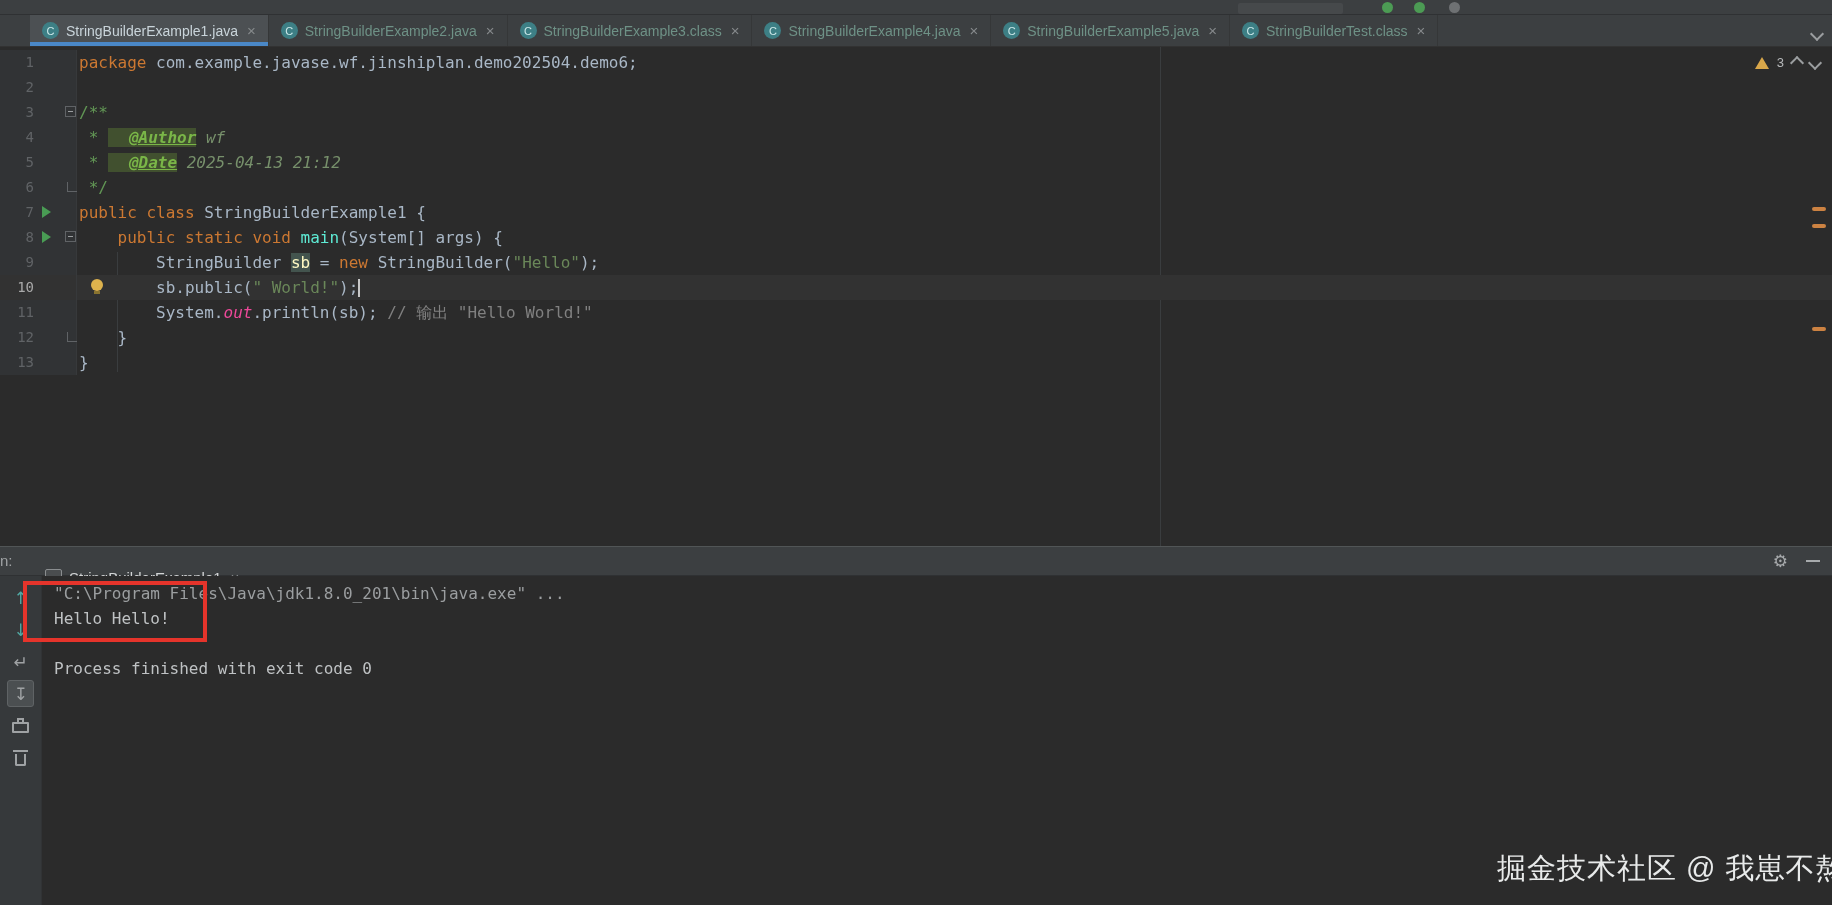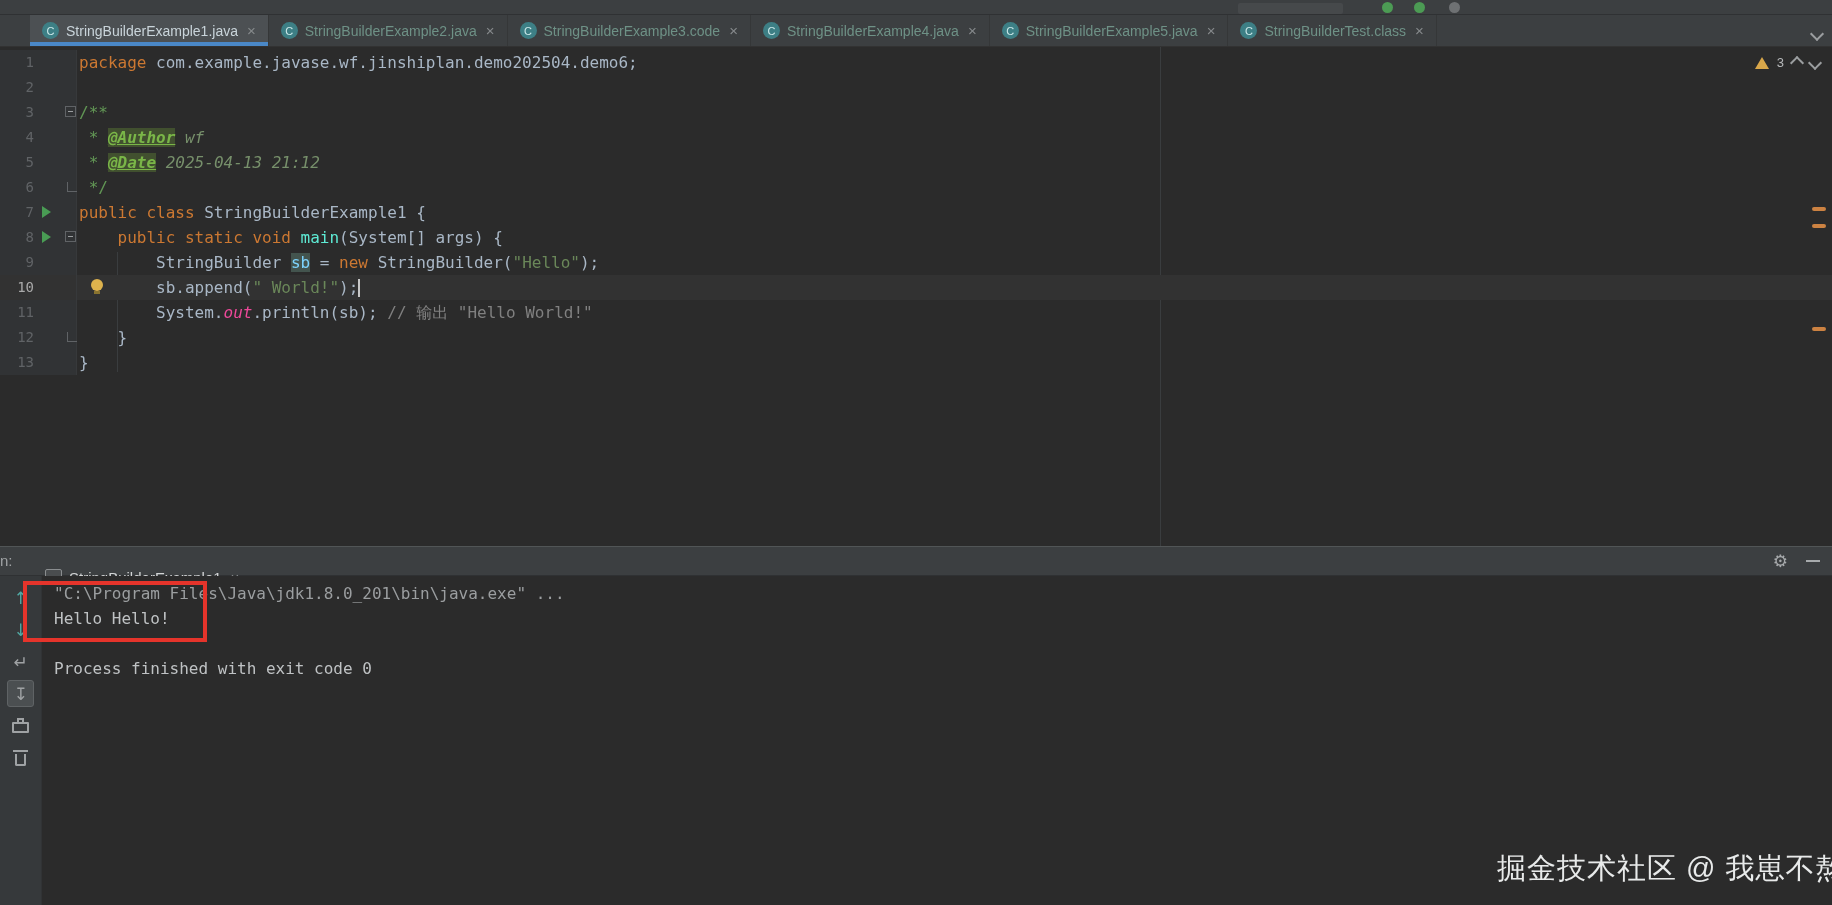--- a/index.html
+++ b/index.html
@@ -42,25 +42,25 @@
   .run-arrow{position:absolute;left:8px;top:6px;width:0;height:0;border-left:9px solid #499c54;border-top:6px solid transparent;border-bottom:6px solid transparent;}
   .fold-open{position:absolute;left:31px;top:6px;width:11px;height:11px;border:1px solid #606366;background:#313335;box-sizing:border-box;}
   .fold-open::after{content:"";position:absolute;left:2px;top:4px;width:5px;height:1px;background:#9b9ea0;}
   .fold-end{position:absolute;left:33px;top:7px;width:9px;height:9px;border-left:1px solid #606366;border-bottom:1px solid #606366;}
   .code{flex:1;white-space:pre;font:16px/25px "DejaVu Sans Mono",monospace;color:#a9b7c6;padding-left:2px;position:relative;}
   .tok-pl{color:#a9b7c6;}
   .tok-kw{color:#cc7832;}
   .tok-str{color:#6a8759;}
   .tok-cm{color:#808080;}
   .tok-doc{color:#629755;}
-  .tok-doctag{color:#7ab648;background:#41502f;text-decoration:underline;font-style:italic;font-weight:bold;}
+  .tok-doctag{color:#7ab648;background:#41502f;text-decoration:underline;font-style:italic;font-weight:bold;padding-left:21px;}
   .tok-docval{color:#77906b;font-style:italic;}
   .tok-mth{color:#5eead4;}
   .tok-fld{color:#ec4899;font-style:italic;}
-  .tok-hl{color:#7dd3fc;background:#43544e;}
+  .tok-hl{color:#fef9c3;background:#43544e;}
   .tok-caret{display:inline-block;width:2px;height:18px;background:#c8c8c8;vertical-align:-4px;}
   .bulb{position:absolute;left:14px;top:4px;width:12px;height:12px;border-radius:50%;background:#ddb24d;}
   .bulb::after{content:"";position:absolute;left:3px;bottom:-3px;width:6px;height:3px;background:#8a7430;}
   
   .inspect{position:absolute;right:12px;top:8px;display:flex;align-items:center;gap:8px;z-index:5;}
   .warn-tri{width:0;height:0;border-left:7px solid transparent;border-right:7px solid transparent;border-bottom:12px solid #d9a74a;}
   .warn-count{color:#b6b8ba;font-size:13px;}
   .smark{position:absolute;right:6px;width:14px;height:4px;border-radius:2px;background:#cc8242;z-index:5;}
   
   .console-header{position:absolute;left:0;top:546px;width:1832px;height:30px;background:#3c3f41;border-top:1px solid #515556;border-bottom:1px solid #2f3133;box-sizing:border-box;}
@@ -108,21 +108,21 @@
         <span>StringBuilderExample1.java</span>
         <span class="tab-close">×</span>
       </div>
       <div class="tab">
         <span class="class-icon">C</span>
         <span>StringBuilderExample2.java</span>
         <span class="tab-close">×</span>
       </div>
       <div class="tab">
         <span class="class-icon">C</span>
-        <span>StringBuilderExample3.code</span>
+        <span>StringBuilderExample3.class</span>
         <span class="tab-close">×</span>
       </div>
       <div class="tab">
         <span class="class-icon">C</span>
         <span>StringBuilderExample4.java</span>
         <span class="tab-close">×</span>
       </div>
       <div class="tab">
         <span class="class-icon">C</span>
         <span>StringBuilderExample5.java</span>
@@ -211,21 +211,21 @@
           <span class="gnum">9</span>
           <span class="gicons"></span>
         </div>
         <div class="code"><span class="tok-pl">        StringBuilder </span><span class="tok-hl">sb</span><span class="tok-pl"> = </span><span class="tok-kw">new</span><span class="tok-pl"> StringBuilder(</span><span class="tok-str">"Hello"</span><span class="tok-pl">);</span></div>
       </div>
       <div class="code-row current">
         <div class="gutter">
           <span class="gnum">10</span>
           <span class="gicons"></span>
         </div>
-        <div class="code"><span class="bulb"></span><span class="tok-pl">        sb.append(</span><span class="tok-str">" World!"</span><span class="tok-pl">);</span><span class="tok-caret"></span></div>
+        <div class="code"><span class="bulb"></span><span class="tok-pl">        sb.public(</span><span class="tok-str">" World!"</span><span class="tok-pl">);</span><span class="tok-caret"></span></div>
       </div>
       <div class="code-row">
         <div class="gutter">
           <span class="gnum">11</span>
           <span class="gicons"></span>
         </div>
         <div class="code"><span class="tok-pl">        System.</span><span class="tok-fld">out</span><span class="tok-pl">.println(sb); </span><span class="tok-cm">// 输出 "Hello World!"</span></div>
       </div>
       <div class="code-row">
         <div class="gutter">

